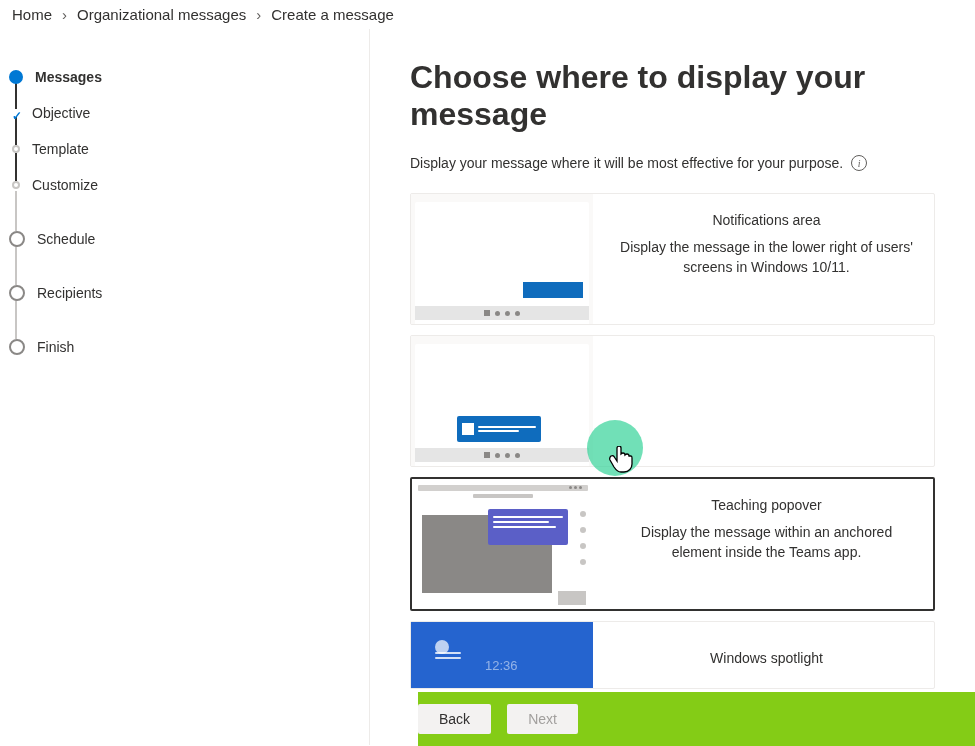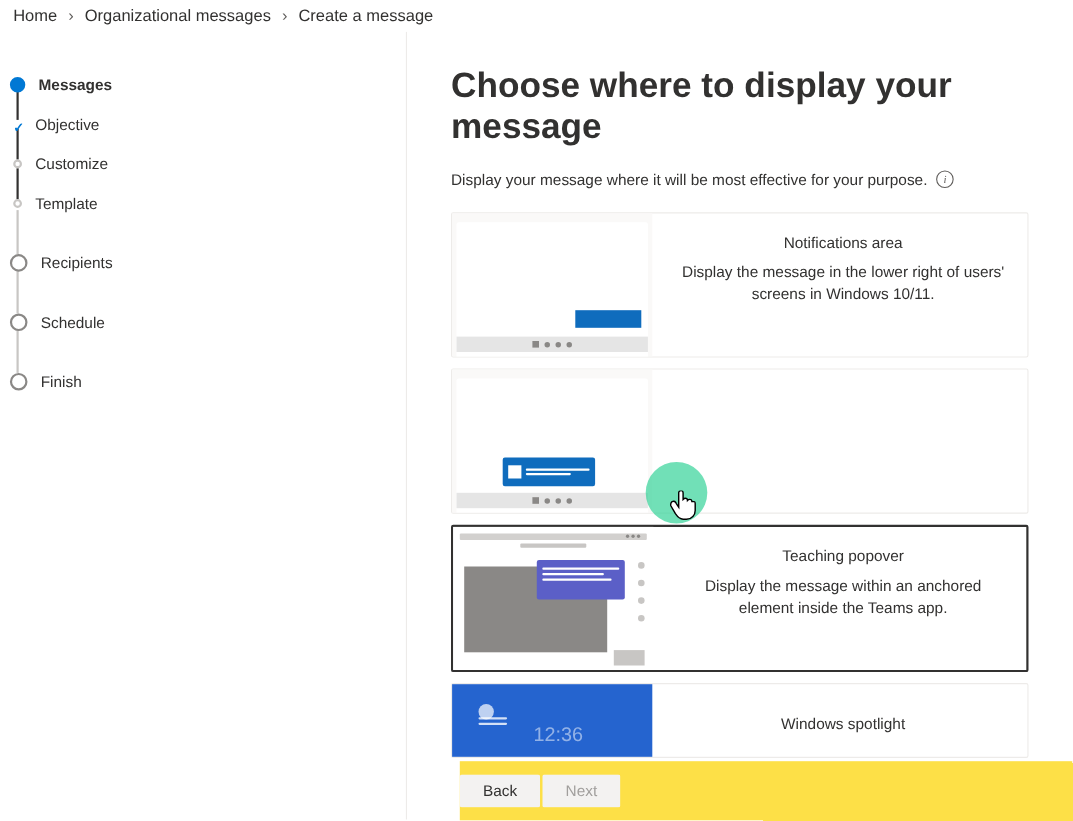--- a/index.html
+++ b/index.html
@@ -82,28 +82,28 @@
 .th-teach .pop2 div:nth-child(3) { width: 90%; }
 .th-teach .rightcol { position: absolute; top: 32px; right: 8px; display: flex; flex-direction: column; gap: 10px; }
 .th-teach .rightcol span { width: 6px; height: 6px; background: #c8c6c4; border-radius: 50%; display: block; }
 .th-teach .bottom-sq { position: absolute; bottom: 4px; right: 8px; width: 28px; height: 14px; background: #c8c6c4; }
 
 
 .th-spot .icon-row { position: absolute; top: 18px; left: 24px; display: flex; align-items: center; gap: 10px; }
 .th-spot .av { width: 14px; height: 14px; border-radius: 50%; background: rgba(255,255,255,.7); }
 .th-spot .lines { display: flex; flex-direction: column; gap: 3px; }
 .th-spot .lines div { width: 26px; height: 2px; background: rgba(255,255,255,.8); border-radius: 1px; }
-.th-spot .time { position: absolute; top: 36px; left: 74px; color: rgba(255,255,255,.5); font-size: 18px; }
+.th-spot .time { position: absolute; top: 36px; left: 74px; color: rgba(255,255,255,.5); font-size: 13px; }
 
 
 .cursor-overlay { position: absolute; left: 587px; top: 420px; width: 56px; height: 56px; border-radius: 50%; background: rgba(52, 211, 153, .7); z-index: 50; pointer-events: none; }
 .cursor-overlay svg { position: absolute; left: 22px; top: 26px; }
 
 
-.footer { position: absolute; left: 418px; right: 0; bottom: 0; padding: 12px 0; display: flex; gap: 2px; background: #fde047; }
+.footer { position: absolute; left: 418px; right: 0; bottom: 0; padding: 12px 0; display: flex; gap: 16px; background: #84cc16; }
 .btn { padding: 6px 20px; font-size: 14px; border: 1px solid transparent; border-radius: 2px; cursor: pointer; }
 .btn-back { background: #f3f2f1; color: #323130; }
 .btn-next { background: #f3f2f1; color: #a19f9d; cursor: default; }
 </style>
 </head>
 <body>
 
 <nav class="breadcrumb">
   <a href="#">Home</a>
   <span class="sep">›</span>
@@ -118,33 +118,33 @@
       <li class="done top">
         <span class="dot"></span>
         <span class="lbl">Messages</span>
       </li>
       <li class="checked small">
         <span class="dot"></span>
         <span class="lbl">Objective</span>
       </li>
       <li class="small">
         <span class="dot"></span>
+        <span class="lbl">Template</span>
+      </li>
+      <li class="small">
+        <span class="dot"></span>
         <span class="lbl">Customize</span>
       </li>
-      <li class="small">
-        <span class="dot"></span>
-        <span class="lbl">Template</span>
-      </li>
       <li class="big gap-above">
         <span class="dot"></span>
+        <span class="lbl">Schedule</span>
+      </li>
+      <li class="big gap-above">
+        <span class="dot"></span>
         <span class="lbl">Recipients</span>
-      </li>
-      <li class="big gap-above">
-        <span class="dot"></span>
-        <span class="lbl">Schedule</span>
       </li>
       <li class="big gap-above">
         <span class="dot"></span>
         <span class="lbl">Finish</span>
       </li>
     </ul>
   </aside>
 
   <main class="main">
     <h1>Choose where to display your message</h1>

